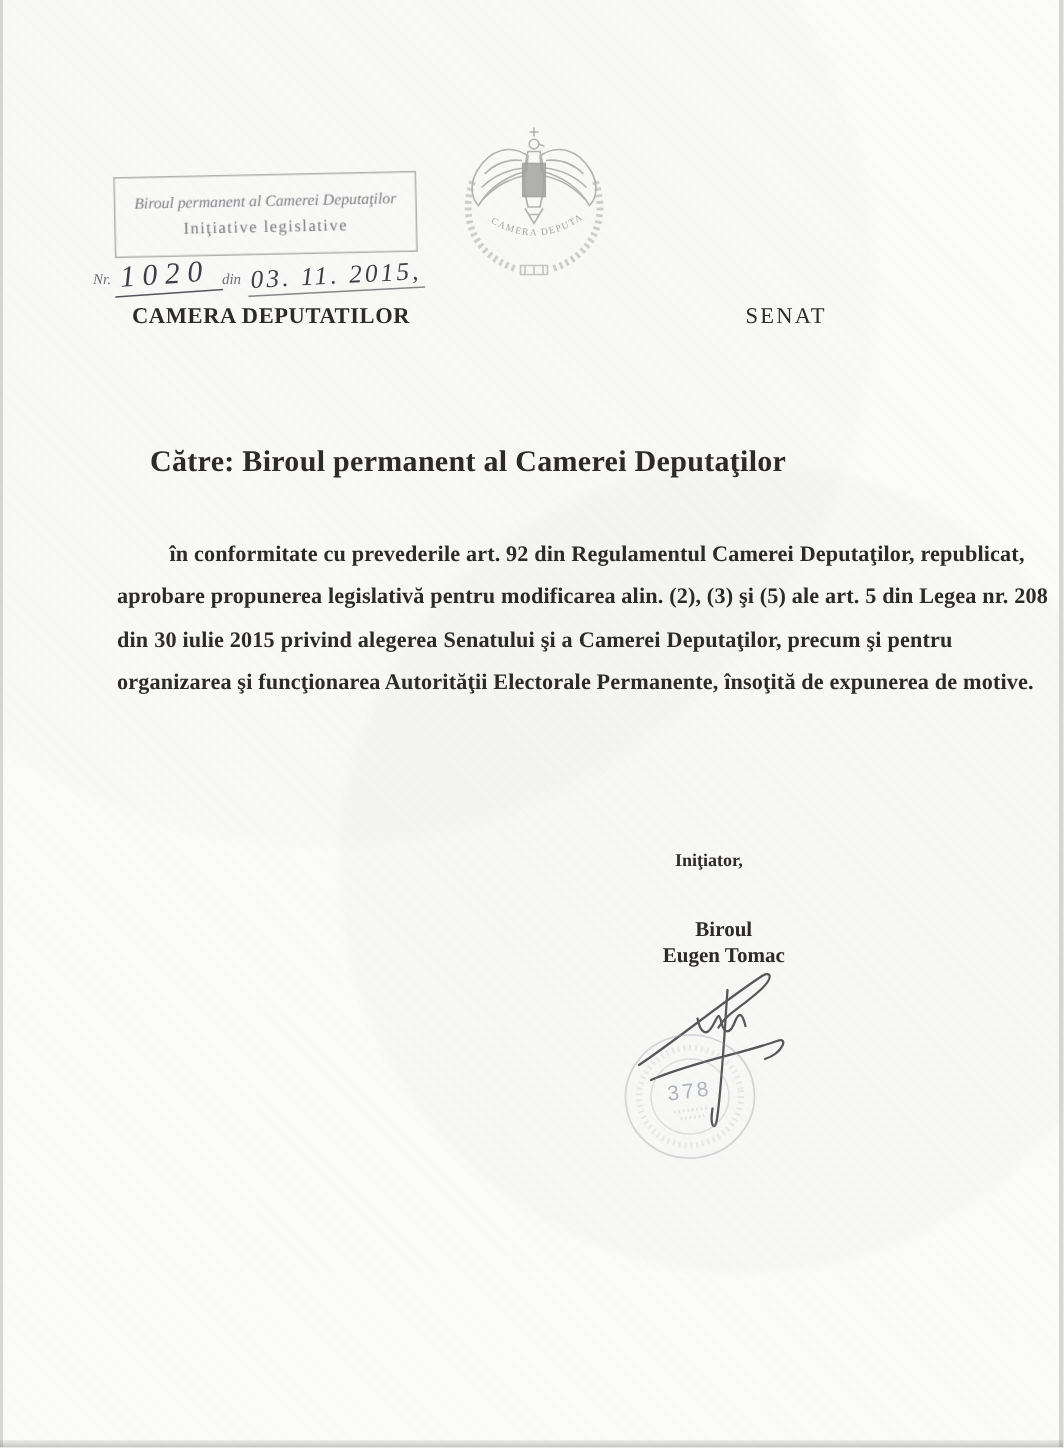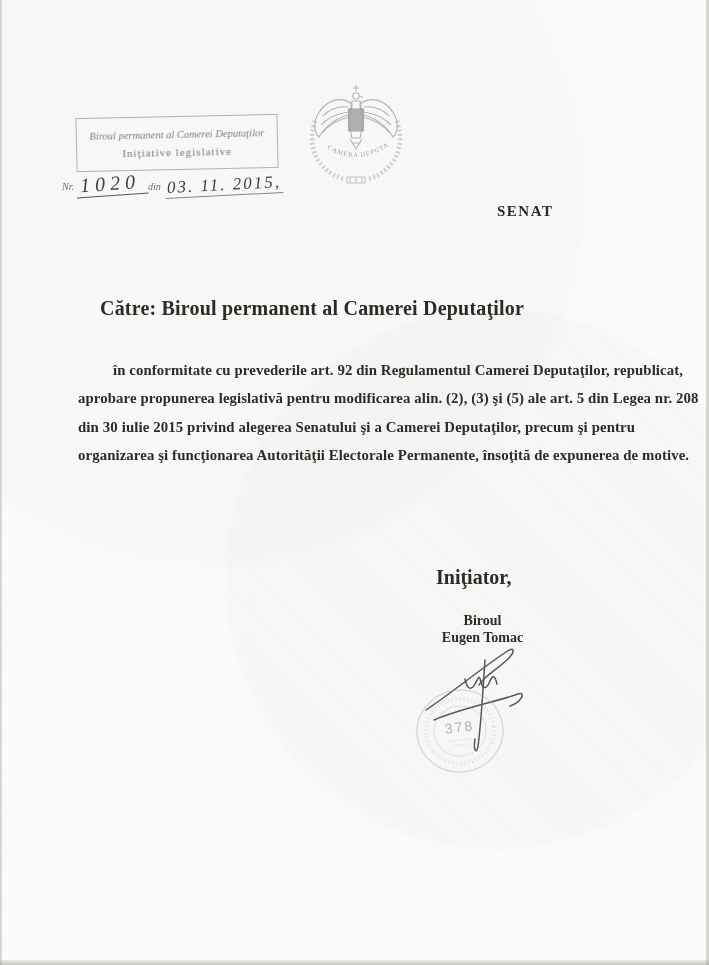--- a/index.html
+++ b/index.html
@@ -33,36 +33,36 @@
   .stamp-box .l2{font-size:11px;color:#77777f;letter-spacing:1px;}
 
   
   .reg-line{position:absolute;left:62px;top:172px;width:250px;height:32px;white-space:nowrap;}
   .reg-print{font-size:10px;color:#6e6e76;font-style:italic;filter:blur(.25px);}
   .hw{font-style:italic;color:#3e3e46;display:inline-block;}
   .hw-nr{font-size:20px;letter-spacing:5px;transform:rotate(-4deg);border-bottom:1px solid #55555c;padding:0 8px 0 4px;margin-left:2px;}
   .hw-date{font-size:17px;letter-spacing:2px;transform:rotate(-3deg);border-bottom:1px solid rgba(85,85,92,.7);padding:0 2px;margin-left:4px;}
 
   .title-left{position:absolute;left:88px;top:203px;font-weight:bold;font-size:15px;letter-spacing:.4px;}
-  .title-right{position:absolute;left:497px;top:203px;font-weight:bold;font-size:15px;letter-spacing:1.5px;}
+  .title-right{position:absolute;left:497px;top:203px;font-weight:normal;font-size:15px;letter-spacing:1.5px;}
 
   .emblem{position:absolute;left:303px;top:83px;opacity:.8;filter:blur(.3px);}
 
   .addressee{position:absolute;left:100px;top:297px;font-weight:bold;font-size:20px;letter-spacing:.2px;}
 
   .body-text{position:absolute;left:78px;top:356px;width:557px;font-size:14.8px;font-weight:bold;}
   .body-text .line{
     text-align:justify;text-align-last:justify;
     height:28.4px;line-height:28.4px;white-space:nowrap;
     letter-spacing:.1px;
   }
   .body-text .line.first{text-indent:35px;}
   .body-text .line.last{text-align-last:left;}
 
-  .initiator{position:absolute;left:436px;top:566px;font-weight:bold;font-size:20px;}
+  .initiator{position:absolute;left:450px;top:566px;font-weight:bold;font-size:12px;}
   .sig-block{position:absolute;left:425px;top:613px;width:115px;text-align:center;font-weight:bold;font-size:14px;line-height:16px;}
   .sig-block .name{margin-top:1px;}
 
   .signature{position:absolute;left:420px;top:642px;}
   .round-stamp{position:absolute;left:412px;top:684px;transform:rotate(-7deg);opacity:.85;}
 </style>
 </head>
 <body>
 
 <div class="page">
@@ -72,20 +72,21 @@
 
   <div class="stamp-box">
     <div class="l1">Biroul permanent al Camerei Deputaţilor</div>
     <div class="l2">Iniţiative legislative</div>
   </div>
 
   <div class="reg-line">
     <span class="reg-print">Nr.</span><span class="hw hw-nr">1020</span><span class="reg-print">din</span><span class="hw hw-date">03. 11. 2015,</span>
   </div>
 
+  <div class="title-left">CAMERA DEPUTATILOR</div>
   <div class="title-right">SENAT</div>
 
   <svg class="emblem" width="106" height="106" viewBox="0 0 106 106">
     <g stroke="#a2a29e" fill="none" stroke-width="1.1">
 
       <path d="M53 2 v6 M50 5 h6"></path>
 
       <circle cx="53" cy="13" r="3.2"></circle>
       <path d="M56 13 l4 1.5"></path>
 

